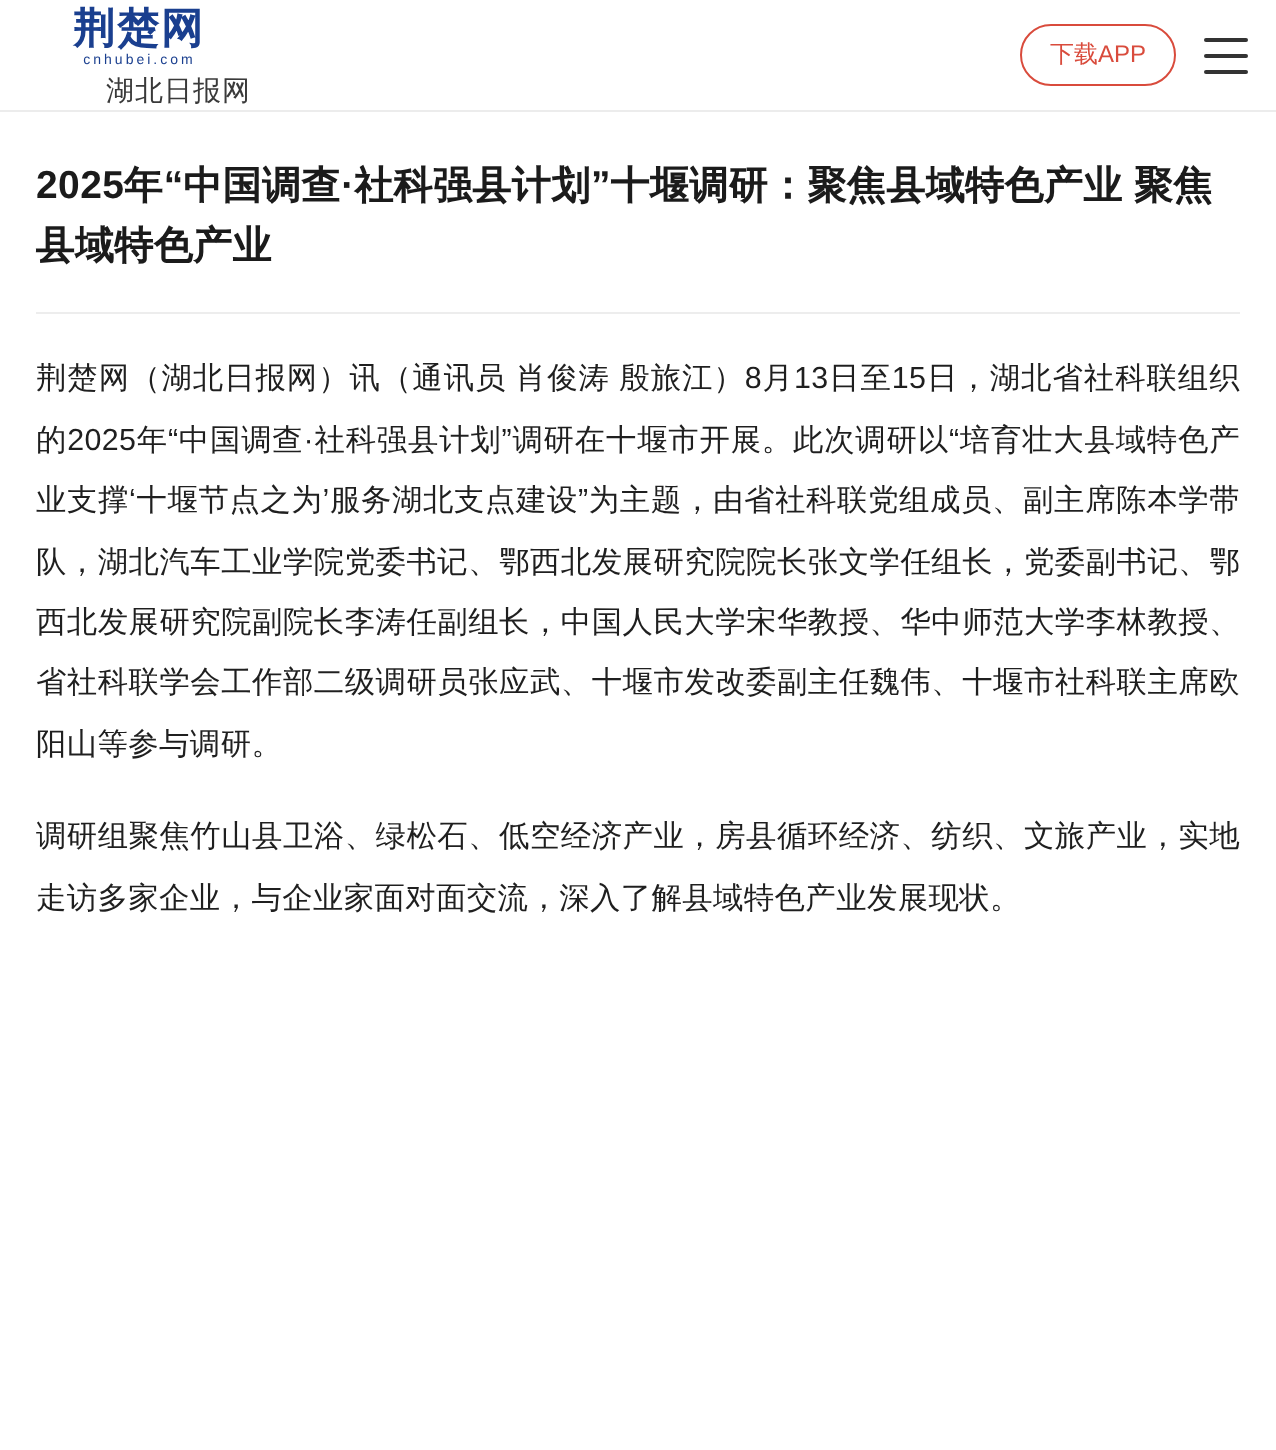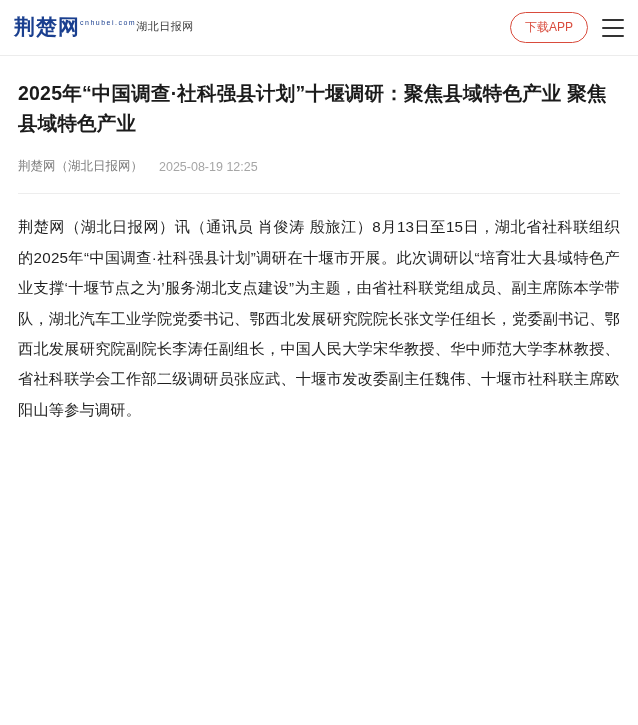--- a/index.html
+++ b/index.html
@@ -22,41 +22,44 @@
   .header {
     height: 56px;
     border-bottom: 1px solid #ececec;
     display: flex;
     align-items: center;
     padding: 0 14px;
     background: #fff;
   }
   .logo {
     display: flex;
+    flex-direction: column;
     justify-content: center;
     line-height: 1;
+    align-items: center;
   }
   .logo-main {
     font-size: 21px;
     font-weight: bold;
     color: #1a3f8f;
     letter-spacing: 1px;
     font-family: "DejaVu Sans", sans-serif;
   }
   .logo-pinyin {
     font-size: 7px;
     color: #1a3f8f;
     letter-spacing: 1.5px;
     margin-top: 2px;
   }
   .logo-sub {
-    font-size: 11px;
+    font-size: 14px;
     color: #3a3a3a;
     margin-top: 4px;
     letter-spacing: 0.5px;
+    margin-left: 39px;
   }
   .header-spacer { flex: 1; }
   .download-btn {
     border: 1px solid #d94b3c;
     color: #d94b3c;
     background: #fff;
     border-radius: 16px;
     font-size: 12px;
     padding: 6px 14px;
     cursor: pointer;
@@ -134,25 +137,22 @@
     <div class="menu-icon">
       <span></span>
       <span></span>
       <span></span>
     </div>
   </div>
 
   <div class="article">
     <h1 class="title">2025年“中国调查·社科强县计划”十堰调研：聚焦县域特色产业 聚焦县域特色产业</h1>
 
-    <div class="meta">
-      <span class="source">荆楚网（湖北日报网）</span>
-      <span class="time">2025-08-19 12:25</span>
-    </div>
 
     <div class="divider"></div>
 
     <div class="body">
       <p>荆楚网（湖北日报网）讯（通讯员 肖俊涛 殷旅江）8月13日至15日，湖北省社科联组织的2025年“中国调查·社科强县计划”调研在十堰市开展。此次调研以“培育壮大县域特色产业支撑‘十堰节点之为’服务湖北支点建设”为主题，由省社科联党组成员、副主席陈本学带队，湖北汽车工业学院党委书记、鄂西北发展研究院院长张文学任组长，党委副书记、鄂西北发展研究院副院长李涛任副组长，中国人民大学宋华教授、华中师范大学李林教授、省社科联学会工作部二级调研员张应武、十堰市发改委副主任魏伟、十堰市社科联主席欧阳山等参与调研。</p>
+      <p>调研组聚焦竹山县卫浴、绿松石、低空经济产业，房县循环经济、纺织、文旅产业，实地走访多家企业，与企业家面对面交流，深入了解县域特色产业发展现状。</p>
     </div>
   </div>
 
 </div>
 
 </body></html>

